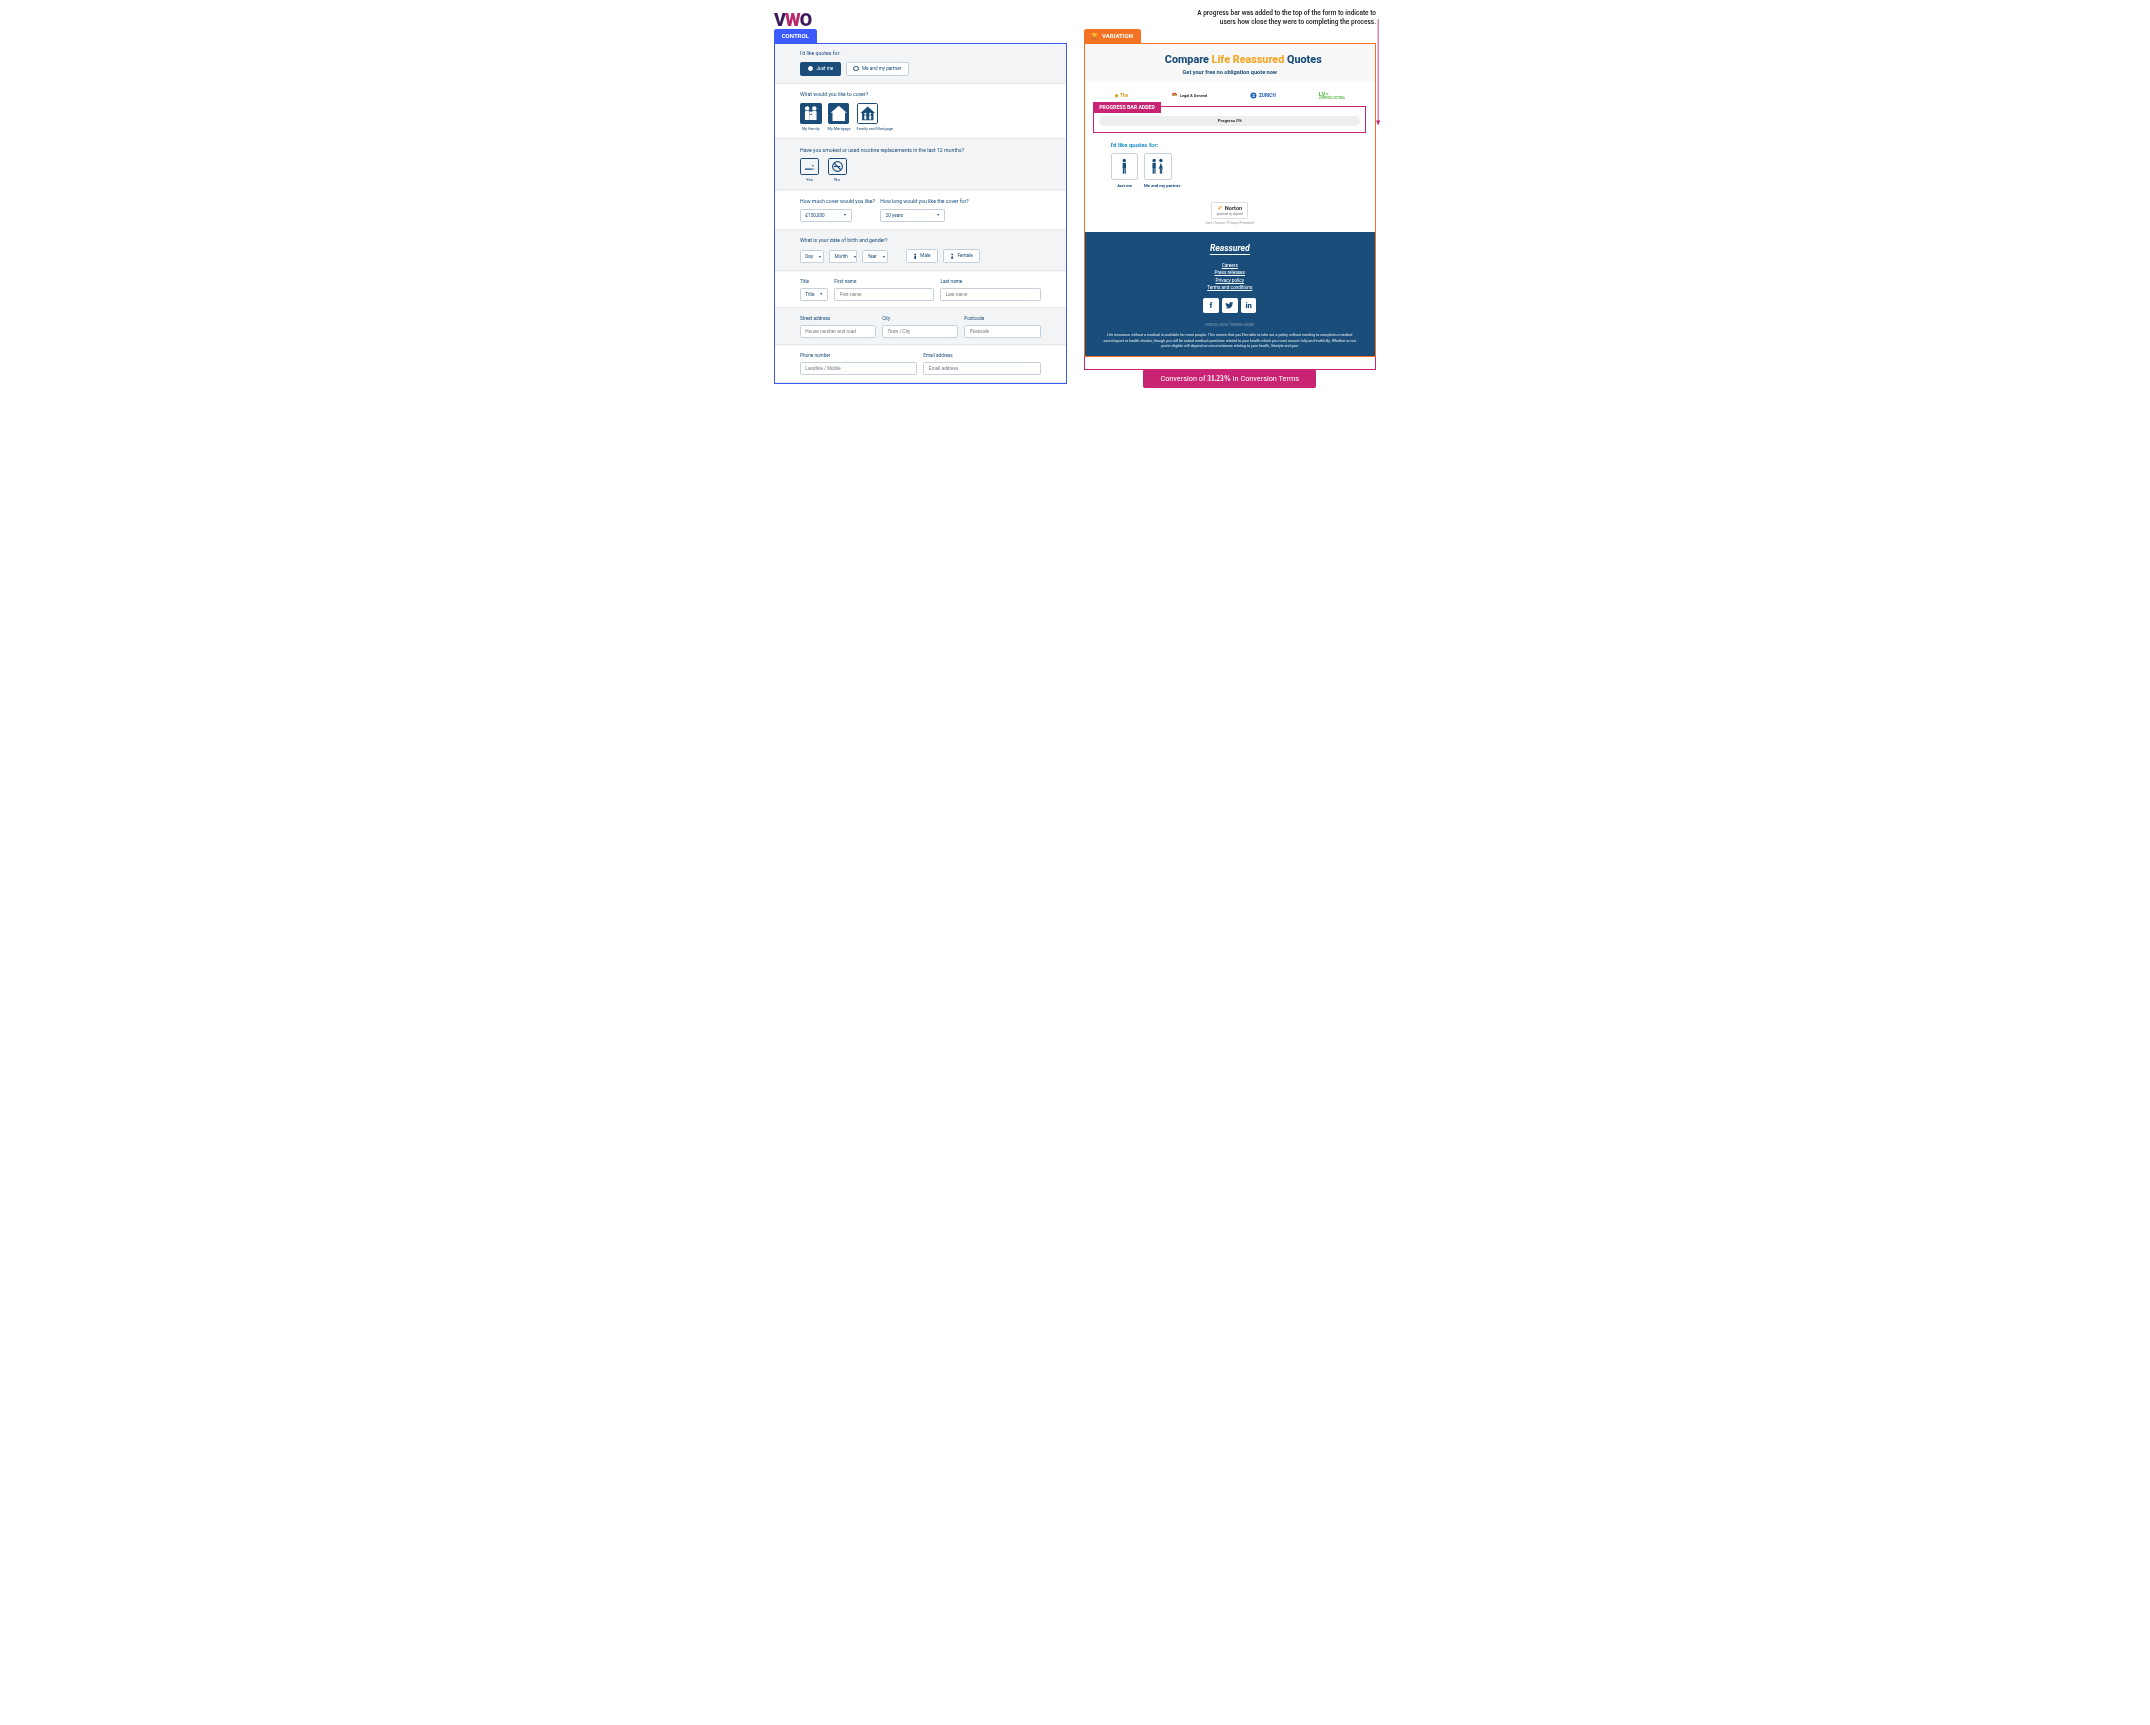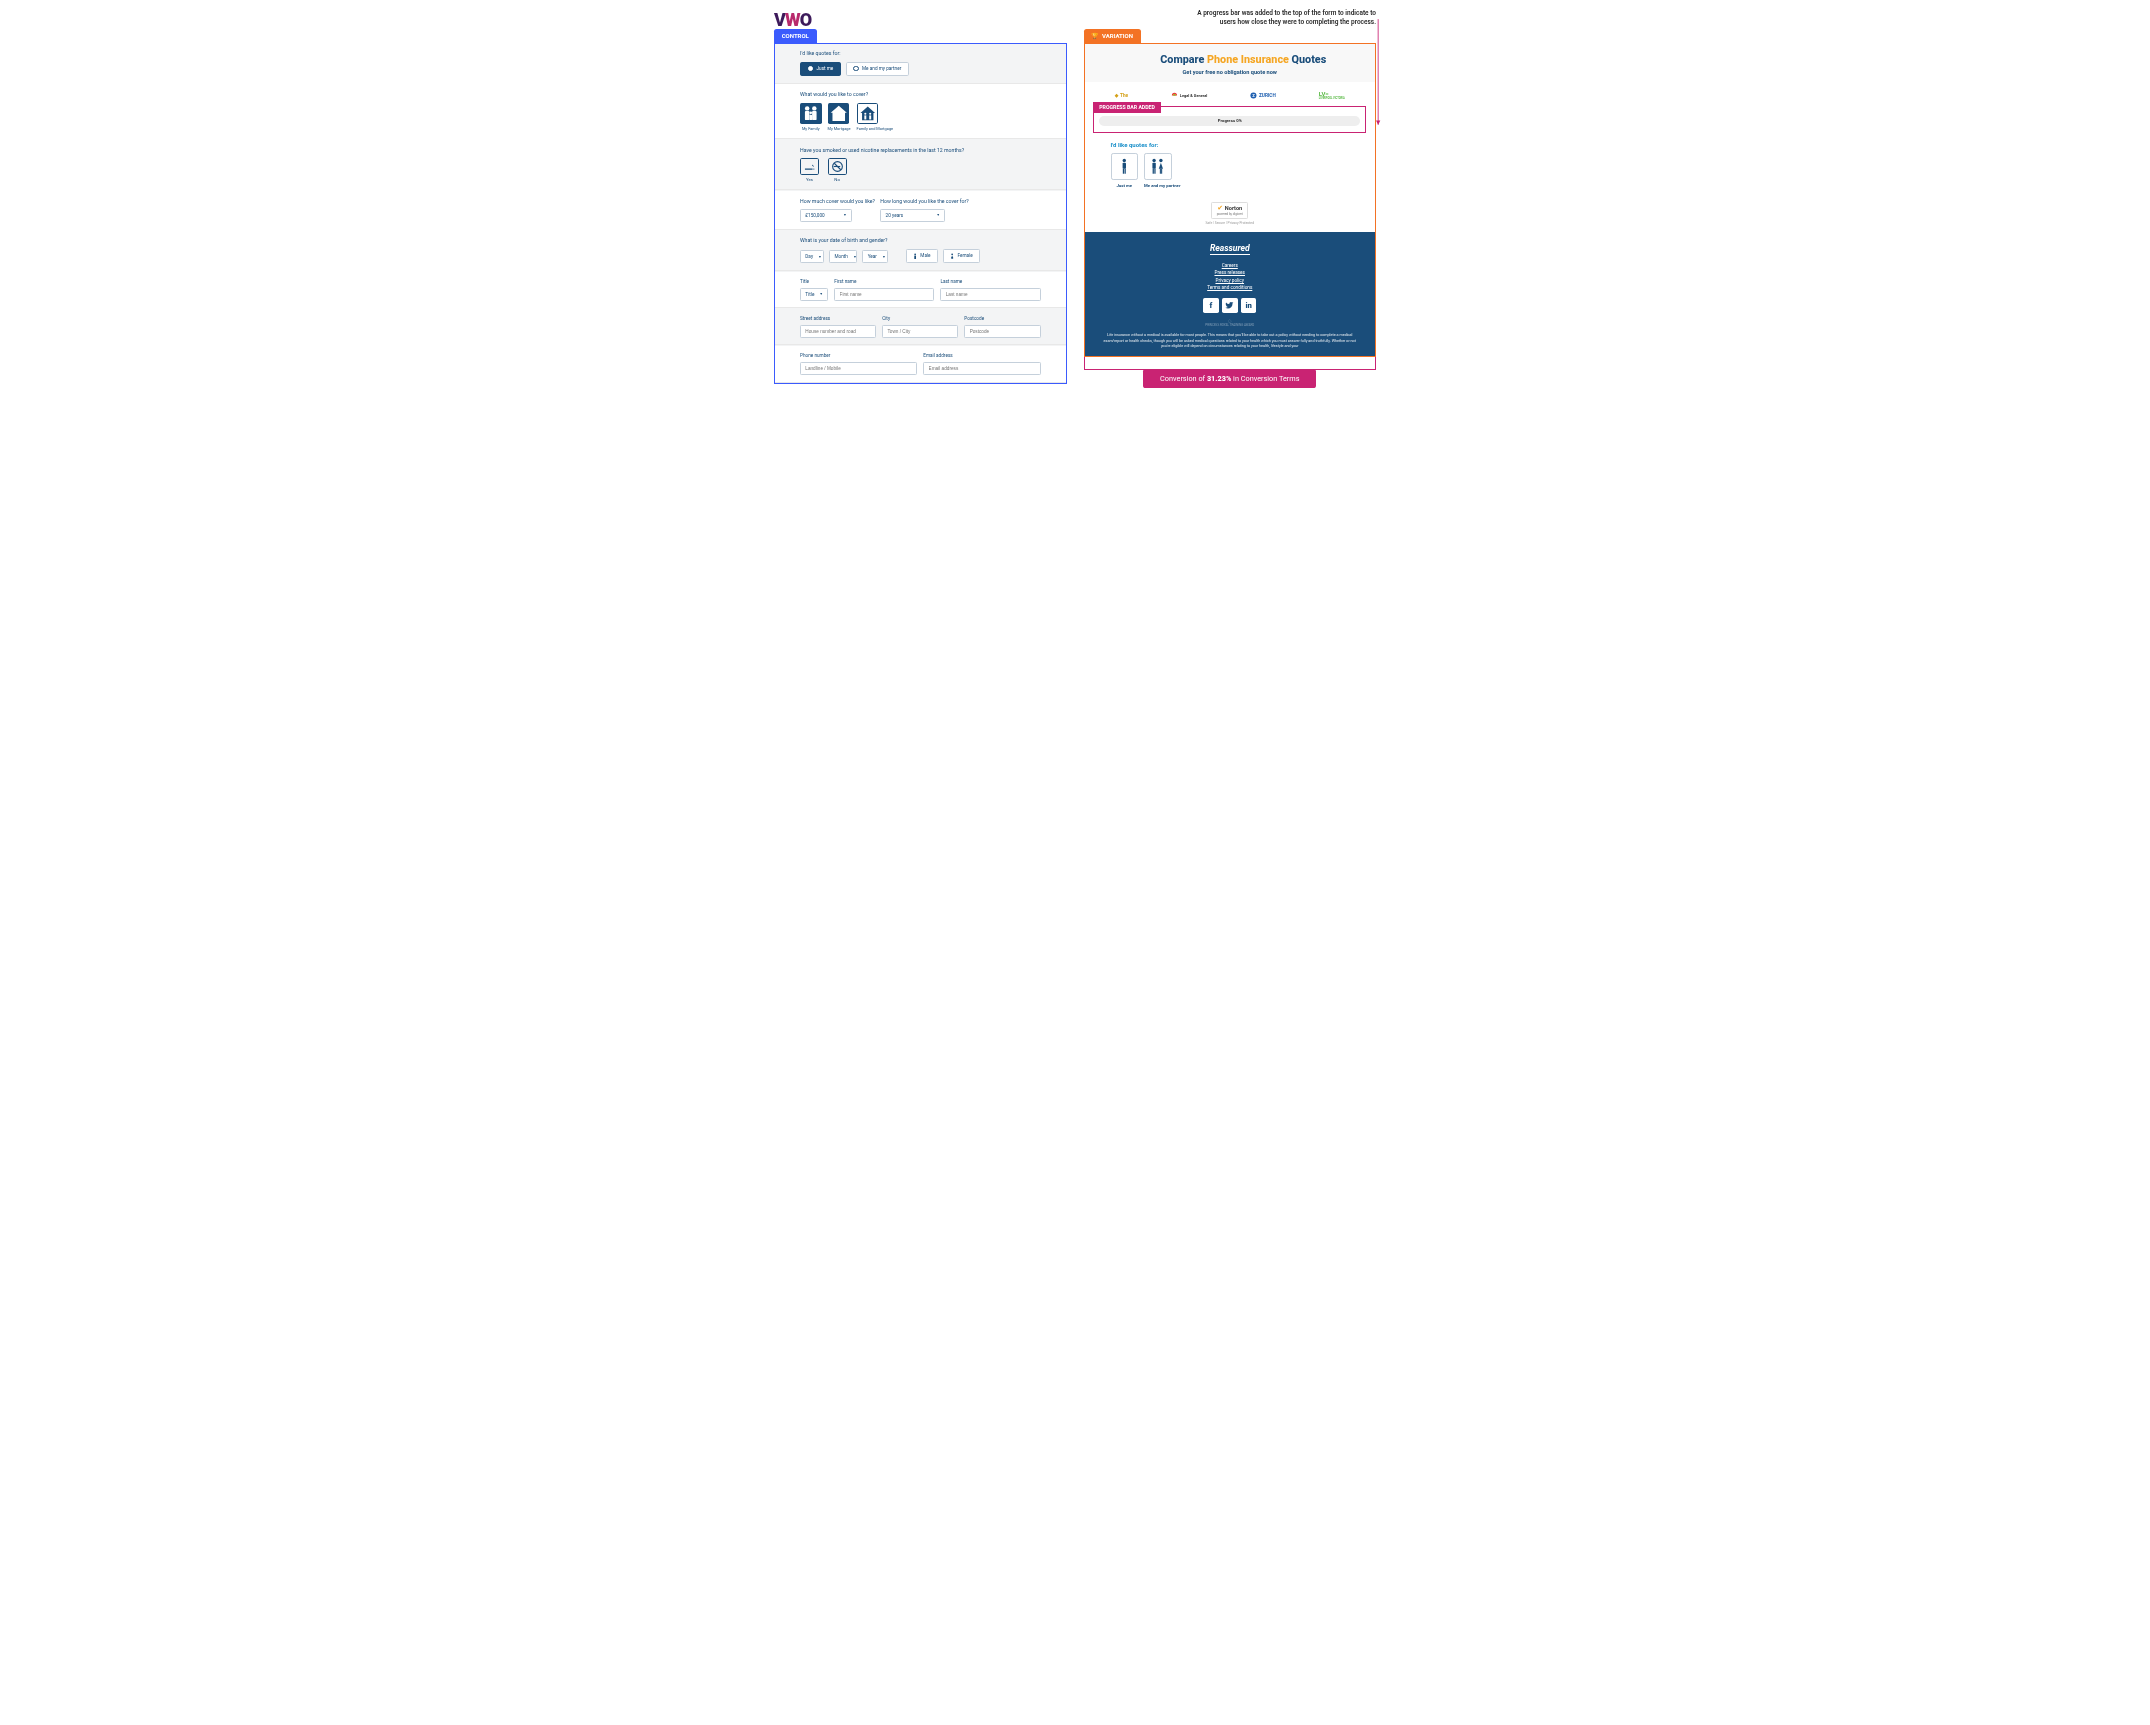--- a/index.html
+++ b/index.html
@@ -77,21 +77,21 @@
 .social-ico { width: 15.5px; height: 15.5px; background: #fff; color: #1a4d7a; display: flex; align-items: center; justify-content: center; border-radius: 1.7px; font-weight: 900; font-size: 7.7px; cursor: pointer; }
 .award-badge { opacity: 0.4; font-size: 3px; margin-bottom: 6px; }
 .disclaimer { font-size: 3.7px; line-height: 1.5; opacity: 0.9; }
 .result-area { position: relative; margin-top: 0; }
 .pink-lines { height: 13px; position: relative; margin: 0 0; }
 .pink-lines::before, .pink-lines::after { content: ''; position: absolute; width: 0.9px; height: 13px; background: #c92373; top: 0; }
 .pink-lines::before { left: 0; }
 .pink-lines::after { right: 0; }
 .pink-horiz { position: absolute; bottom: 0; left: 0; right: 0; height: 0.9px; background: #c92373; }
 .result-pill { background: #c92373; color: #fff; padding: 5.2px 17px; border-radius: 2.6px; text-align: center; font-size: 7.3px; margin: -0.9px auto 0; width: fit-content; position: relative; }
-.result-pill b { font-weight: 800; }
+.result-pill b { font-weight: 800; font-family: Liberation Serif, serif; }
 .arrow-svg { position: absolute; top: -26px; right: -13px; width: 26px; height: 138px; pointer-events: none; }
 svg.ico { width: 100%; height: 100%; }
 </style>
 </head>
 <body>
 
 <div class="wrap">
   <div class="top-row">
     <div class="vwo-logo">
       <span class="v1">V</span><span class="v2">W</span><span class="v3">O</span>
@@ -270,21 +270,21 @@
       <svg class="arrow-svg" viewBox="0 0 60 320">
         <path d="M35 5 L35 250" stroke="#c92373" stroke-width="2" fill="none"></path>
         <path d="M35 250 l-5 -10 l10 0 z" fill="#c92373"></path>
       </svg>
       <div class="tab tab-var">
           <span>🏆</span>
           <span>VARIATION</span>
         </div>
       <div class="panel panel-var">
         <div class="var-header">
-          <div class="var-title"><span class="c1">Compare </span><span class="c2">Phone Insurance </span><span class="c3">Quotes</span></div>
+          <div class="var-title"><span class="c1">Compare </span><span class="c2">Life Reassured </span><span class="c3">Quotes</span></div>
           <div class="var-sub">Get your free no obligation quote now</div>
         </div>
         <div style="position:relative">
           <div class="logos-row">
             <div class="brand" style="color:#d4a017">
                 <span style="color:#d4a017">◆</span>
                 <span>The</span>
               </div>
             <div class="brand" style="color:#333">
                 <svg width="6.9" height="6.9" viewBox="0 0 16 16">

